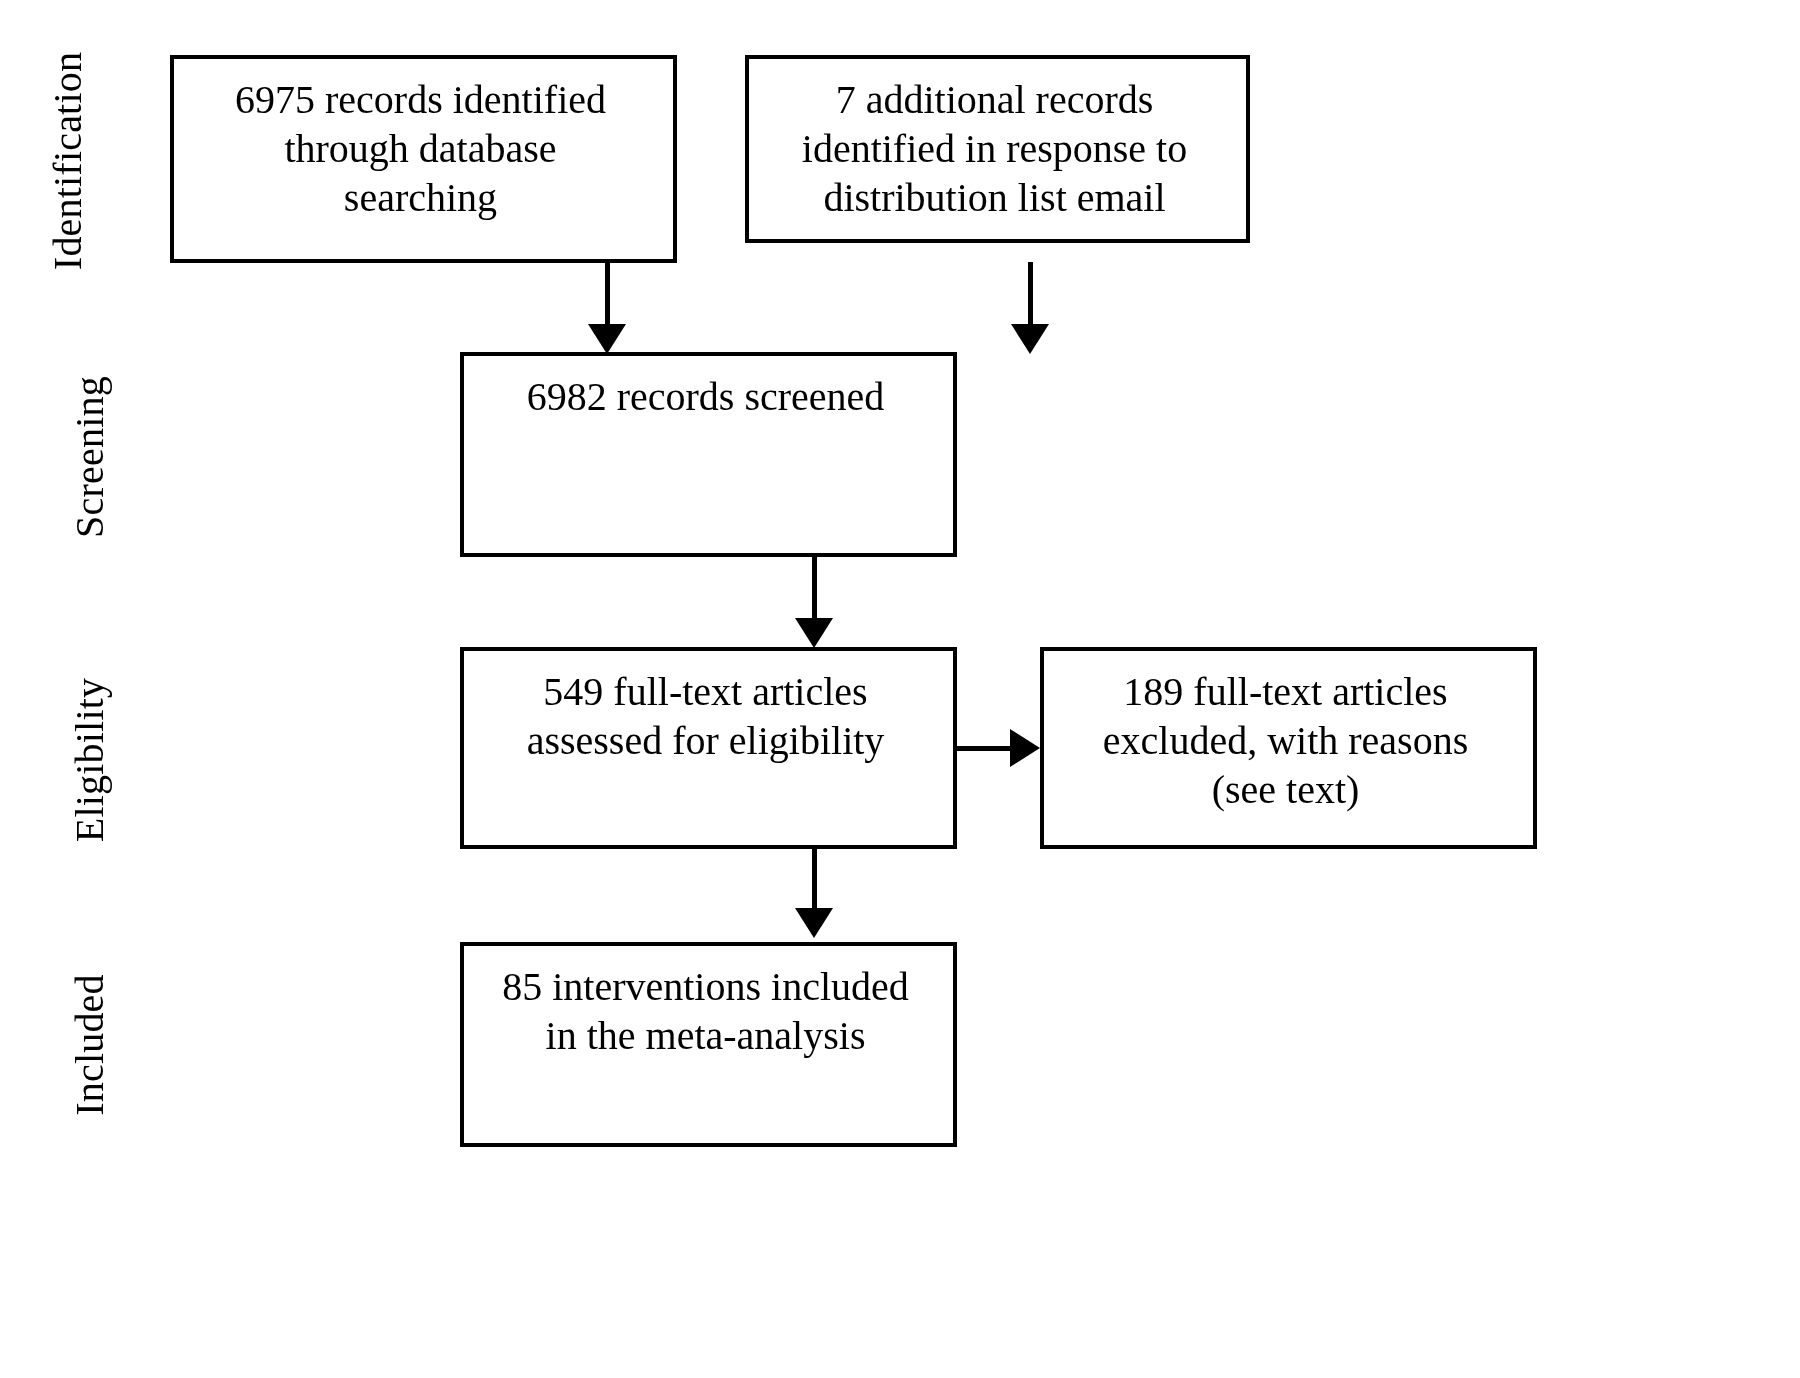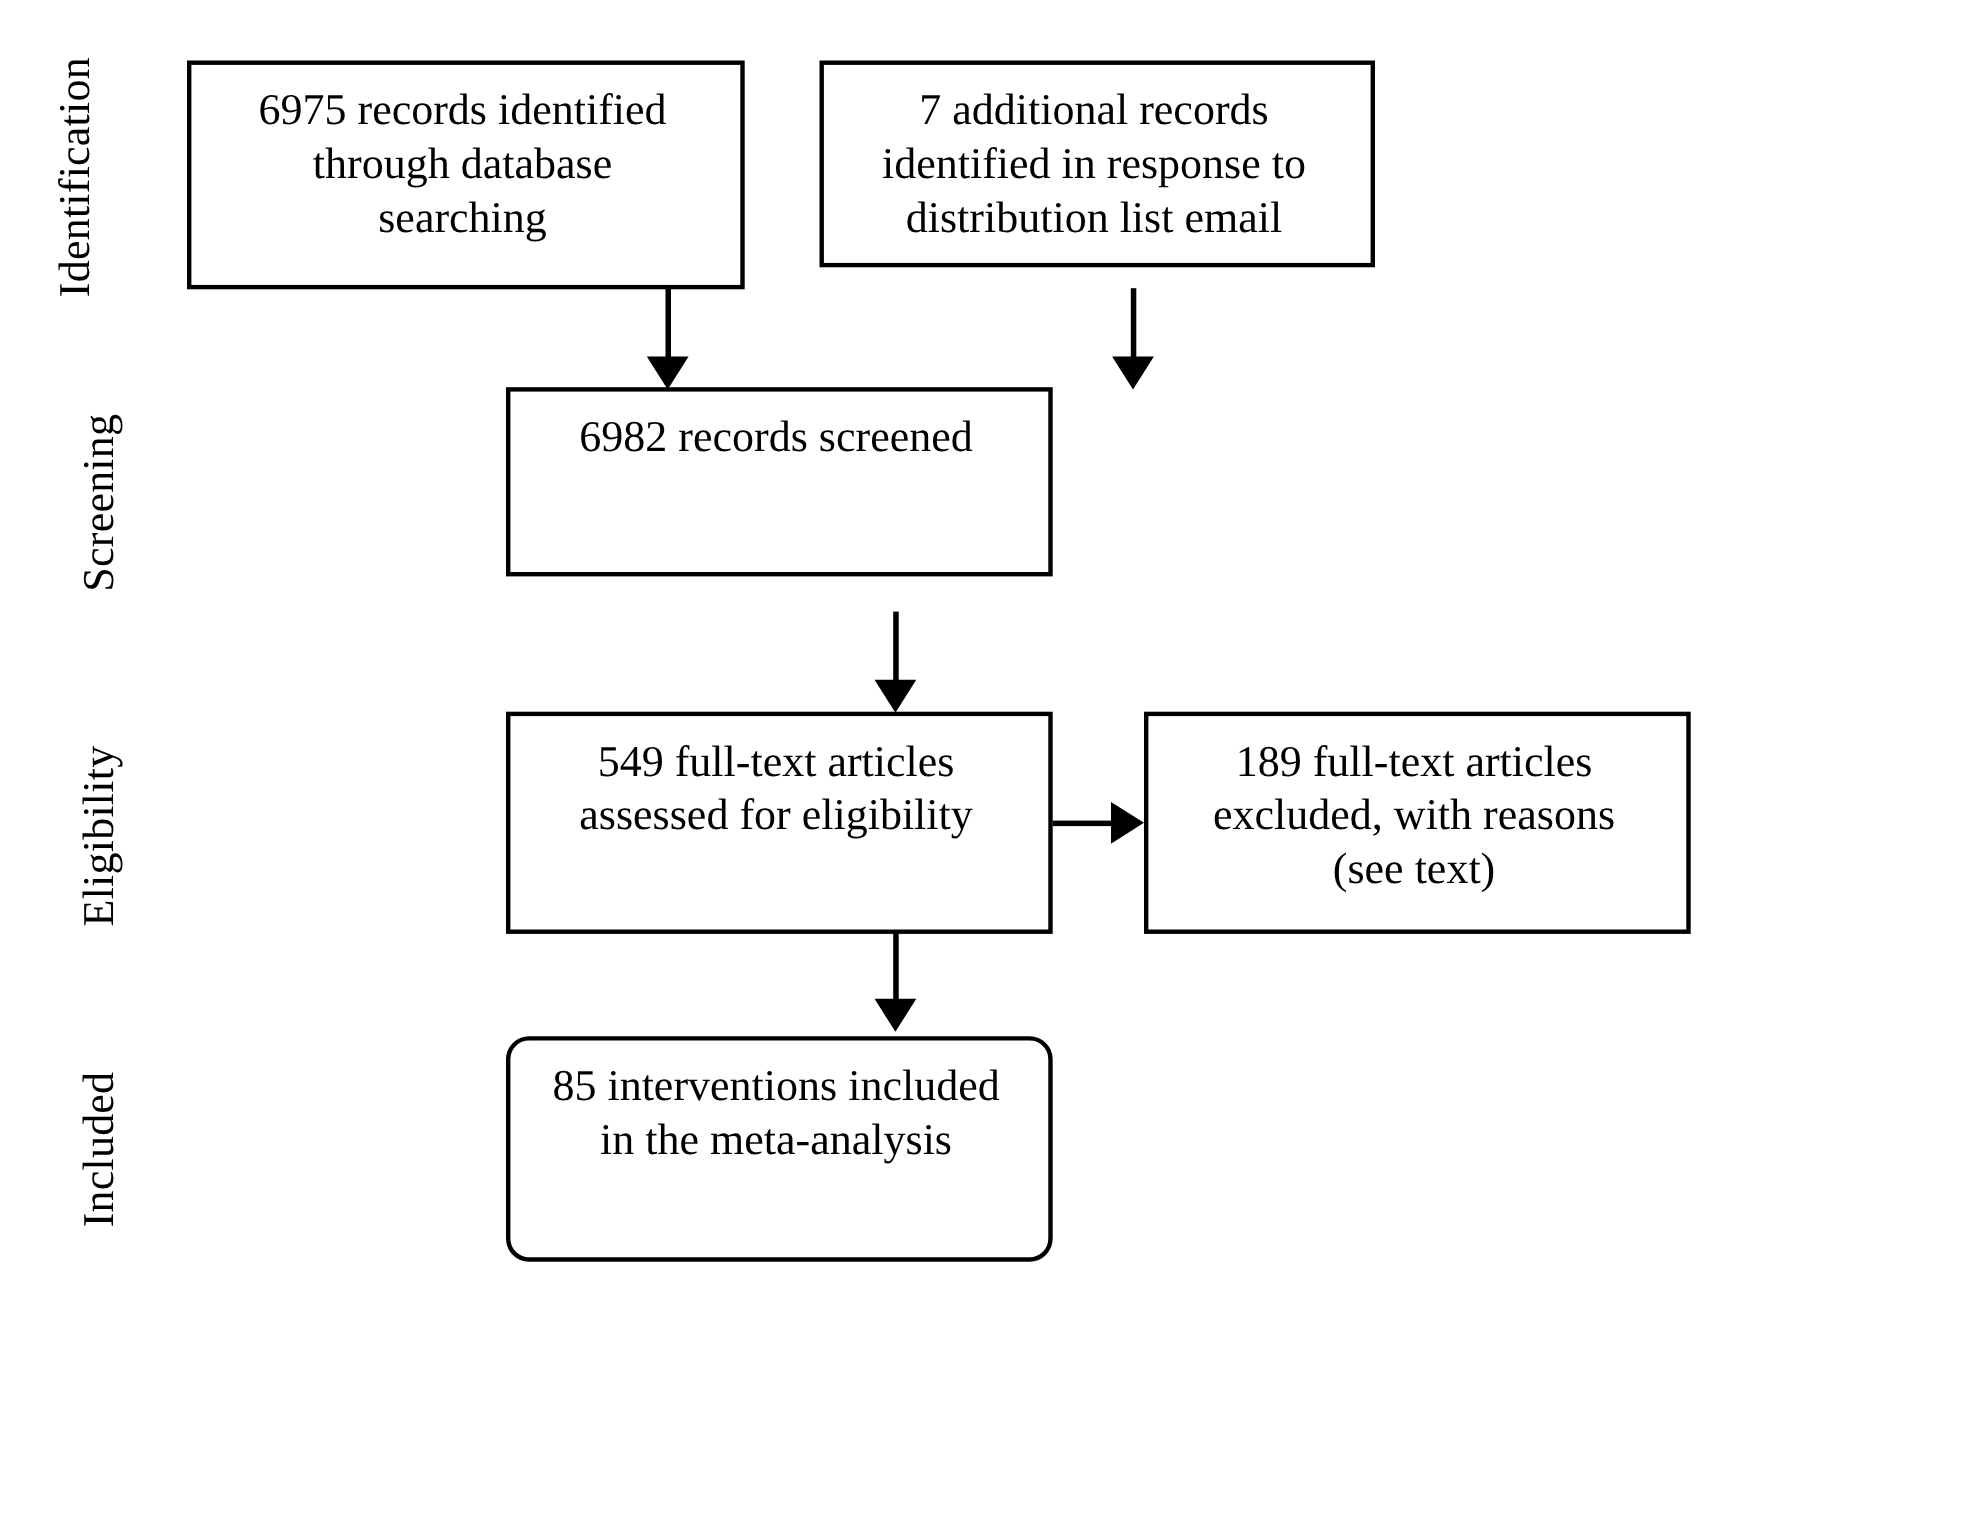--- a/index.html
+++ b/index.html
@@ -103,36 +103,36 @@
 through database
 searching</span>
   </div>
 
   <div class="flow-box" style="left:745px; top:55px; width:505px; height:188px;">
     <span class="box-text">7 additional records
 identified in response to
 distribution list email</span>
   </div>
 
-  <div class="flow-box" style="left:460px; top:352px; width:497px; height:172px;">
+  <div class="flow-box" style="left:460px; top:352px; width:497px; height:205px;">
     <span class="box-text">6982 records screened</span>
   </div>
 
   <div class="flow-box" style="left:460px; top:647px; width:497px; height:202px;">
     <span class="box-text">549 full-text articles
 assessed for eligibility</span>
   </div>
 
   <div class="flow-box" style="left:1040px; top:647px; width:497px; height:202px;">
     <span class="box-text">189 full-text articles
 excluded, with reasons
 (see text)</span>
   </div>
 
-  <div class="flow-box" style="left:460px; top:942px; width:497px; height:205px;border-radius:21px;">
+  <div class="flow-box" style="left:460px; top:942px; width:497px; height:205px;">
     <span class="box-text">85 interventions included
 in the meta-analysis</span>
   </div>
 
   <div class="conn conn-v" style="left:605px; top:262px; height:66px;"></div>
   <div class="arrowhead-down" style="left:588px; top:324px;"></div>
 
   <div class="conn conn-v" style="left:1028px; top:262px; height:66px;"></div>
   <div class="arrowhead-down" style="left:1011px; top:324px;"></div>
 

